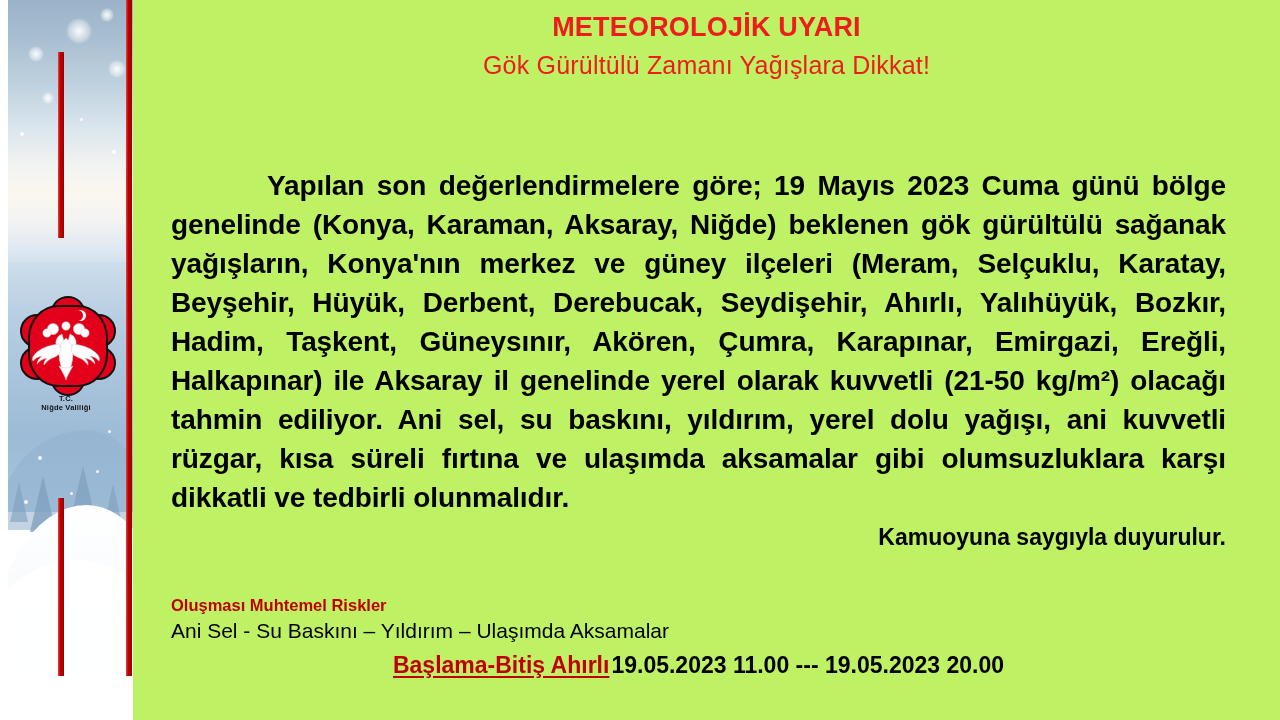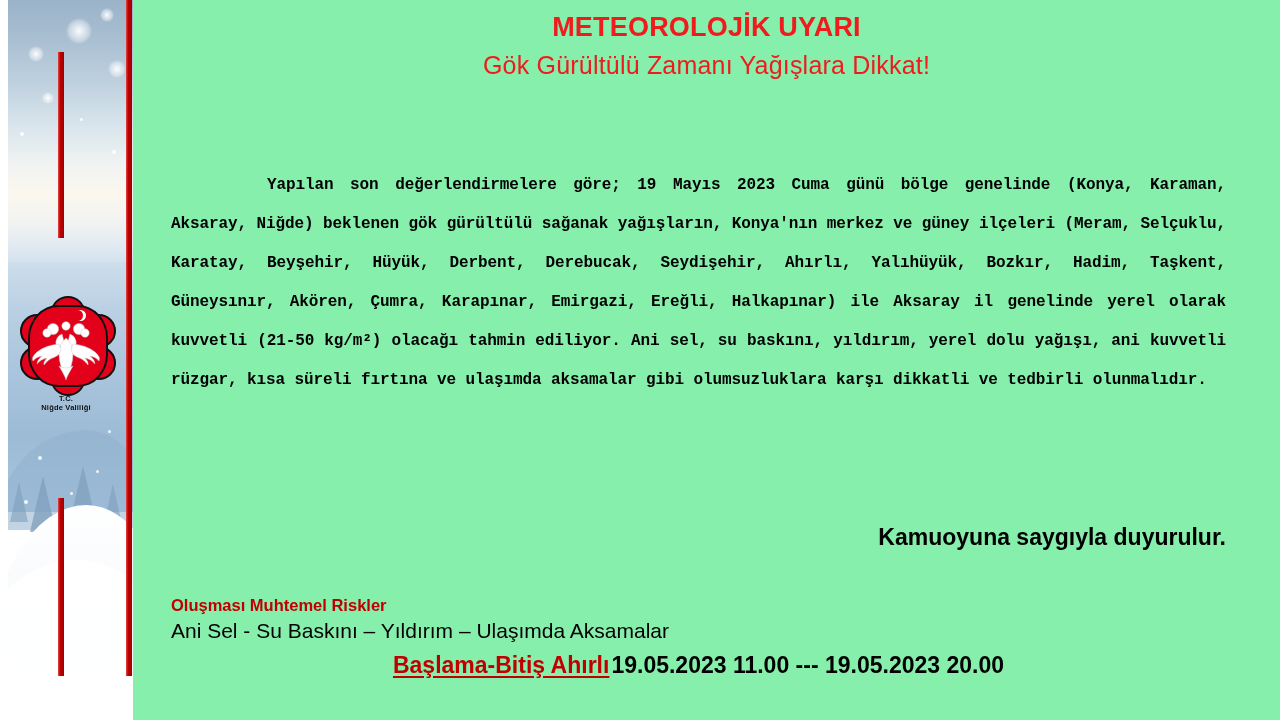--- a/index.html
+++ b/index.html
@@ -188,21 +188,21 @@
     color: #111111;
     line-height: 1.15;
     letter-spacing: .2px;
   }
 
   
   .content {
     position: absolute;
     left: 133px; top: 0;
     width: 1147px; height: 720px;
-    background: #86efac;
+    background: #bef264;
   }
 
   .title {
     margin: 0;
     padding-top: 12px;
     text-align: center;
     color: #ee1c1c;
     font-family: "Liberation Sans", sans-serif;
     font-size: 27px;
     font-weight: bold;
@@ -224,22 +224,22 @@
     left: 38px;
     top: 166px;
     width: 1055px;
   }
   .body-text {
     margin: 0;
     text-align: justify;
     text-justify: inter-word;
     text-indent: 96px;
     color: #000000;
-    font-family: Liberation Mono, monospace;
-    font-size: 16px;
+    font-family: Liberation Sans, sans-serif;
+    font-size: 28px;
     font-weight: bold;
     line-height: 39px;
     letter-spacing: -0.1px;
   }
 
   .closing {
     position: absolute;
     left: 38px;
     top: 524px;
     width: 1055px;

